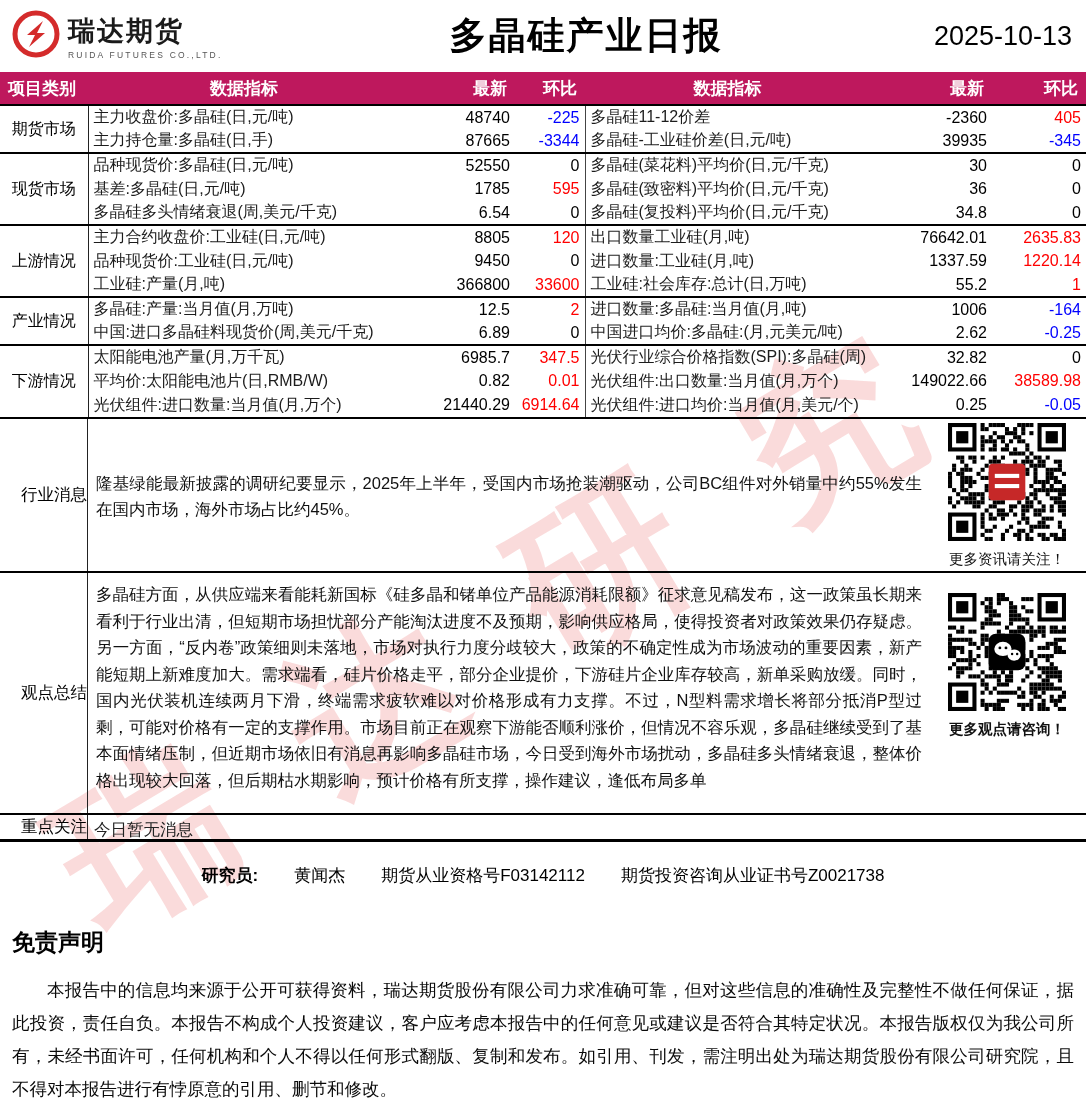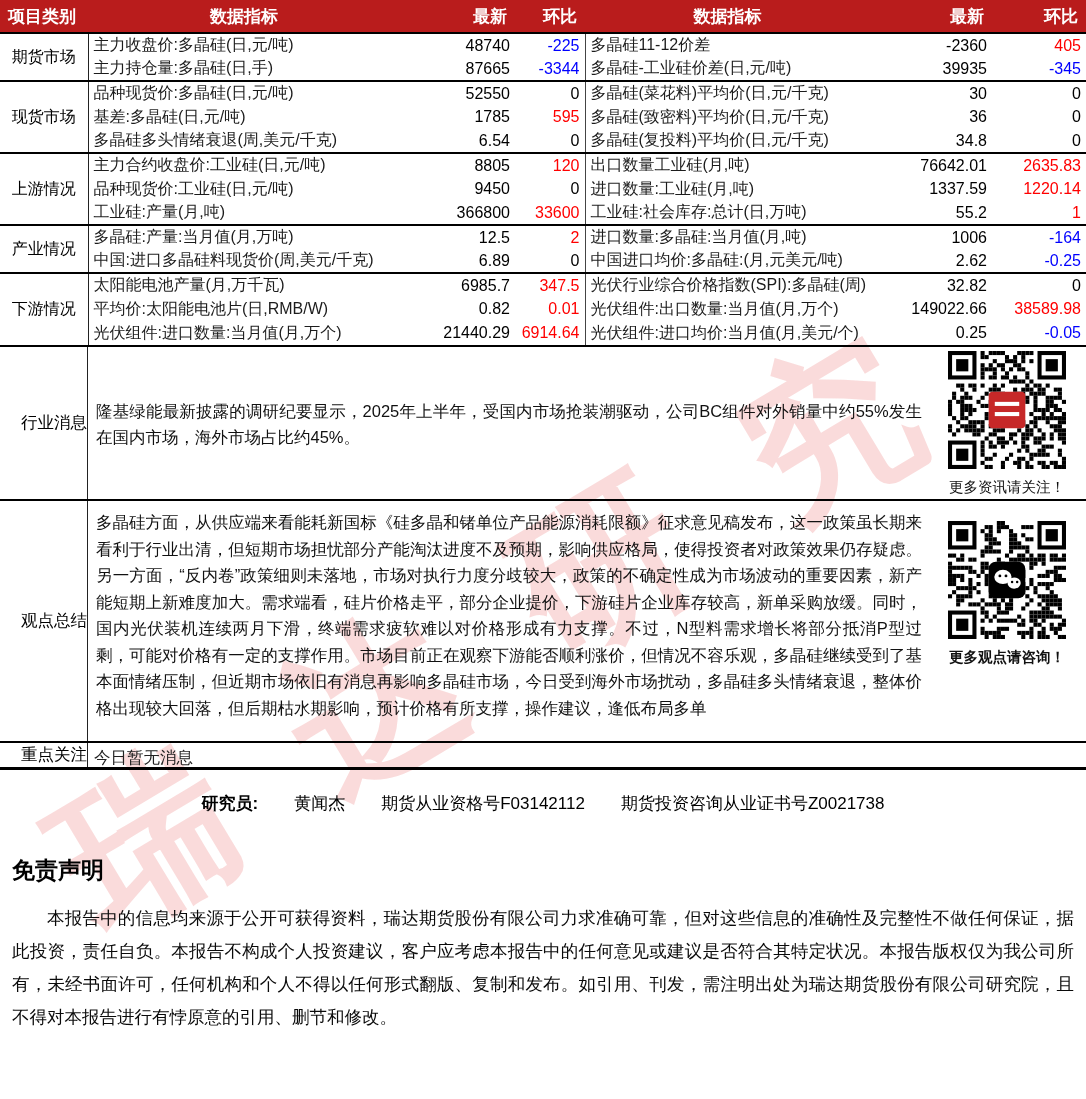--- a/index.html
+++ b/index.html
@@ -16,21 +16,21 @@
   .page-header { height: 72px; display: flex; align-items: center; padding: 0 14px 0 10px; }
   .brand { display: flex; align-items: center; width: 300px; }
   .brand-text { margin-left: 6px; }
   .brand-name { font-size: 27px; font-weight: 800; color: #1a1a1a; letter-spacing: 2px; }
   .brand-sub { font-size: 8.5px; color: #555; letter-spacing: 2.2px; margin-top: 1px; }
   .page-title { flex: 1; text-align: center; font-size: 37px; font-weight: 900; letter-spacing: 2px; }
   .page-date { width: 210px; text-align: right; font-size: 27px; font-weight: 400; }
 
   
   table.market { width: 1086px; border-collapse: collapse; table-layout: fixed; }
-  table.market thead th { background: #b91c1c; color: #fff; font-size: 17px; font-weight: 700;
+  table.market thead th { background: #be185d; color: #fff; font-size: 17px; font-weight: 700;
     height: 33px; padding: 0 8px; }
   th.h-cat { text-align: left; }
   th.h-ind { text-align: center; }
   th.h-num { text-align: right; margin-top: 28px; }
   table.market td { height: 24px; font-size: 16px; padding: 0 5px; vertical-align: middle;
     overflow: hidden; white-space: nowrap; }
   td.cat { text-align: center; font-size: 16.5px; border-right: 1px solid #222; padding: 0 2px; }
   td.lbl { text-align: left; color: #1c1c1c; }
   td.lbl2 { border-left: 1px solid #444; }
   td.num { text-align: right; padding-right: 8px; }
@@ -68,20 +68,36 @@
     text-indent: 2em; color: #0a0a0a; }
 </style>
 </head>
 <body>
 
 <div class="report">
   <div class="watermark">瑞达研究</div>
 
   <div class="content">
 
+    <div class="page-header">
+      <div class="brand">
+        <span>
+          <svg width="52" height="52" viewBox="0 0 52 52">
+            <circle cx="26" cy="26" r="21" fill="none" stroke="#D42B2B" stroke-width="5"></circle>
+            <path d="M33 13 L17 27 L25 27 L19 39 L35 25 L27 25 Z" fill="#D42B2B"></path>
+          </svg>
+        </span>
+        <span class="brand-text">
+          <div class="brand-name">瑞达期货</div>
+          <div class="brand-sub">RUIDA FUTURES CO.,LTD.</div>
+        </span>
+      </div>
+      <div class="page-title">多晶硅产业日报</div>
+      <div class="page-date">2025-10-13</div>
+    </div>
 
     <table class="market">
       <colgroup>
         <col style="width:88px">
           <col style="width:312px">
           <col style="width:115px">
           <col style="width:70px">
         <col style="width:285px">
           <col style="width:122px">
           <col style="width:94px">

